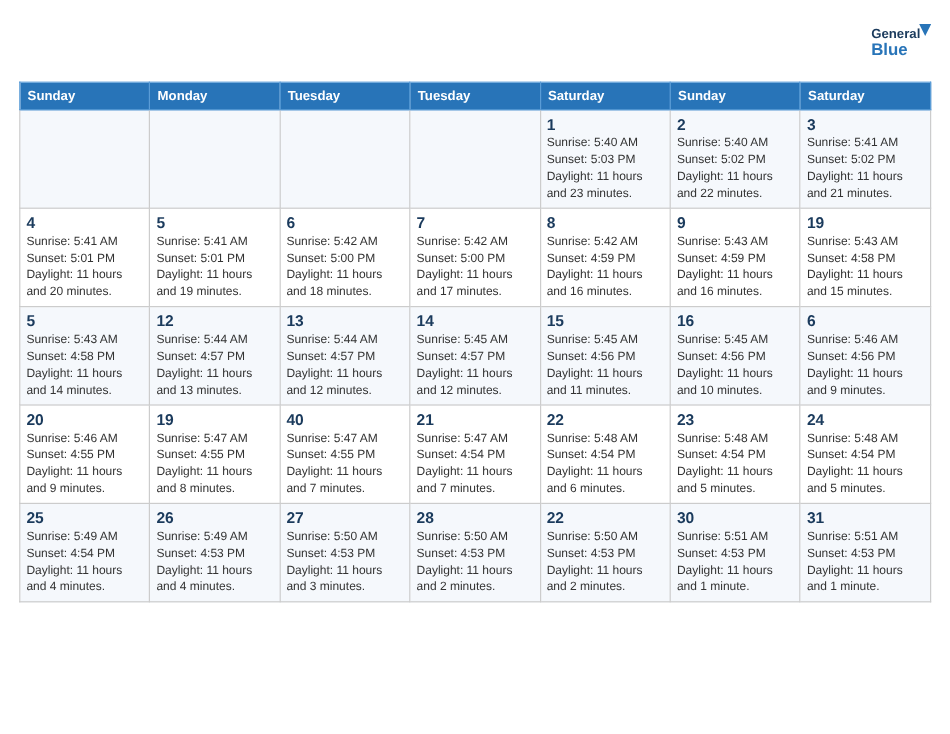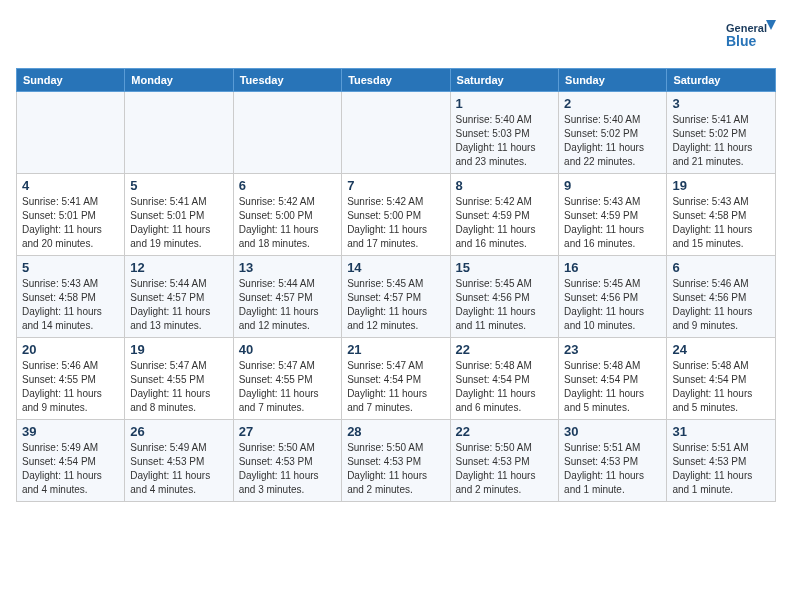--- a/index.html
+++ b/index.html
@@ -261,21 +261,21 @@
         </td>
         <td>
           <span class="date-num">24</span>
           <div class="cell-content" style="white-space: pre-line;">Sunrise: 5:48 AM
 Sunset: 4:54 PM
 Daylight: 11 hours and 5 minutes.</div>
         </td>
       </tr>
       <tr>
         <td>
-          <span class="date-num">39</span>
+          <span class="date-num">25</span>
           <div class="cell-content" style="white-space: pre-line;">Sunrise: 5:49 AM
 Sunset: 4:54 PM
 Daylight: 11 hours and 4 minutes.</div>
         </td>
         <td>
           <span class="date-num">26</span>
           <div class="cell-content" style="white-space: pre-line;">Sunrise: 5:49 AM
 Sunset: 4:53 PM
 Daylight: 11 hours and 4 minutes.</div>
         </td>

